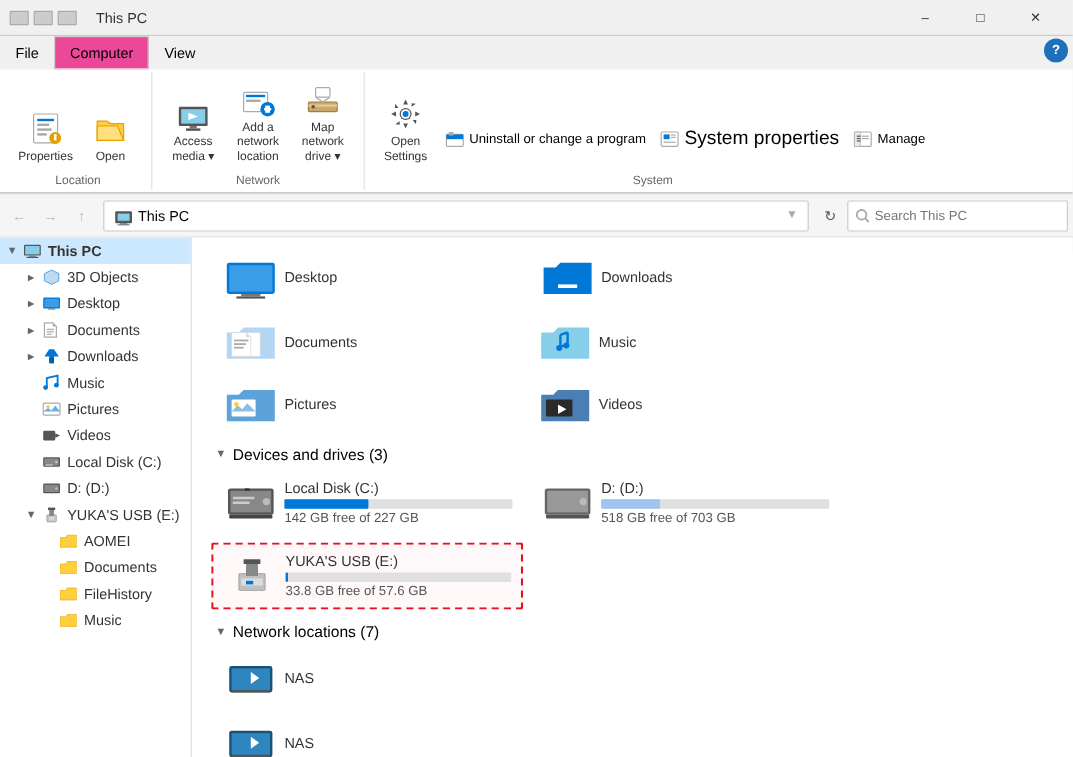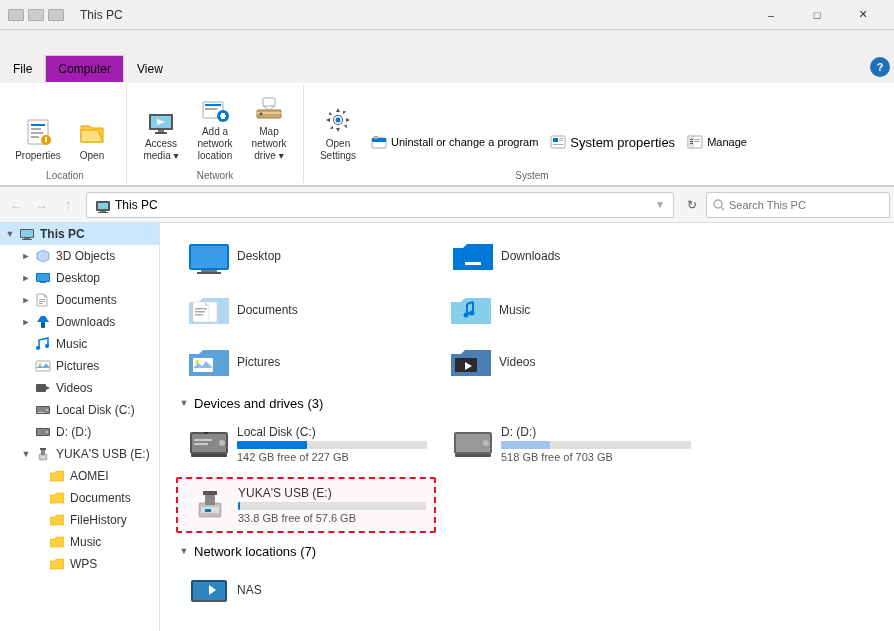--- a/index.html
+++ b/index.html
@@ -7,23 +7,23 @@
 
     
     #title-bar { background: #f0f0f0; height: 30px; display: flex; align-items: center; padding: 0 8px; border-bottom: 1px solid #ccc; }
     #title-bar .title-icons { display: flex; gap: 4px; margin-right: 8px; }
     .title-icon-sm { width: 16px; height: 12px; background: #ccc; border: 1px solid #aaa; border-radius: 1px; display: inline-block; }
     #title-bar .window-controls { display: flex; gap: 0; margin-left: auto; }
     .win-btn { width: 46px; height: 30px; background: transparent; border: none; cursor: pointer; font-size: 11px; color: #333; display: flex; align-items: center; justify-content: center; }
 
     
     #ribbon { background: #f0f0f0; border-bottom: 1px solid #ccc; }
-    #ribbon-tabs { display: flex; height: 28px; margin-top: 25px; }
+    #ribbon-tabs { display: flex; height: 28px; }
     .ribbon-tab { padding: 0 12px; height: 28px; display: flex; align-items: center; font-size: 12px; cursor: pointer; border: 1px solid transparent; }
-    .ribbon-tab.active { background: #a21caf; border-color: #ccc #ccc white #ccc; margin-bottom: -1px; }
+    .ribbon-tab.active { background: #ec4899; border-color: #ccc #ccc white #ccc; margin-bottom: -1px; }
 
     #ribbon-content { background: white; border-bottom: 1px solid #ccc; display: flex; align-items: stretch; padding: 2px 4px; min-height: 80px; }
     .ribbon-group { display: flex; flex-direction: column; align-items: center; padding: 2px 8px; border-right: 1px solid #e0e0e0; position: relative; }
     .ribbon-group:last-child { border-right: none; }
     .ribbon-group-label { font-size: 10px; color: #666; position: absolute; bottom: 2px; text-align: center; width: 100%; }
     .ribbon-buttons { display: flex; align-items: flex-end; padding-bottom: 14px; gap: 2px; flex: 1; }
     .ribbon-btn-large { display: flex; flex-direction: column; align-items: center; width: 52px; cursor: pointer; padding: 4px 2px; border: 1px solid transparent; border-radius: 2px; }
     .ribbon-btn-large .icon-box { width: 32px; height: 32px; display: flex; align-items: center; justify-content: center; }
     .ribbon-btn-large .btn-label { font-size: 10px; text-align: center; color: #333; line-height: 1.2; margin-top: 2px; }
     .ribbon-btn-small { display: flex; align-items: center; gap: 4px; cursor: pointer; padding: 2px 4px; border: 1px solid transparent; border-radius: 2px; font-size: 11px; }
@@ -231,21 +231,21 @@
           <div class="ribbon-btn-small">
             <div class="icon-sm">
               <svg width="16" height="16" viewBox="0 0 16 16">
                 <rect x="1" y="2" width="14" height="12" rx="1" fill="white" stroke="#aaa" stroke-width="1"></rect>
                 <rect x="3" y="4" width="5" height="4" fill="#0078d7"></rect>
                 <rect x="9" y="4" width="4" height="1" fill="#aaa"></rect>
                 <rect x="9" y="6" width="4" height="1" fill="#aaa"></rect>
                 <rect x="3" y="10" width="10" height="1" fill="#aaa"></rect>
               </svg>
             </div>
-            <span style="font-size:13px;">System properties</span>
+            <span style="font-size:16px;">System properties</span>
           </div>
           <div class="ribbon-btn-small">
             <div class="icon-sm">
               <svg width="16" height="16" viewBox="0 0 16 16">
                 <rect x="1" y="2" width="14" height="12" rx="1" fill="white" stroke="#aaa" stroke-width="1"></rect>
                 <rect x="1" y="2" width="5" height="12" fill="#e8e8e8" stroke="#aaa" stroke-width="0.5"></rect>
                 <rect x="3" y="5" width="3" height="1" fill="#555"></rect>
                 <rect x="3" y="7" width="3" height="1" fill="#555"></rect>
                 <rect x="3" y="9" width="3" height="1" fill="#555"></rect>
                 <rect x="7" y="5" width="6" height="1" fill="#aaa"></rect>
@@ -455,29 +455,20 @@
       <div class="sidebar-item" style="padding-left:32px;">
         <span class="expand-arrow" style="visibility:hidden;">►</span>
         <span class="item-icon">
           <svg width="14" height="12" viewBox="0 0 14 12">
             <path d="M0 3 L5 3 L6 1 L14 1 L14 11 L0 11 Z" fill="#ffcf3d" stroke="#e8a000" stroke-width="0.5"></path>
           </svg>
         </span>
         <span class="item-label">Music</span>
       </div>
 
-      <div class="sidebar-item" style="padding-left:32px;">
-        <span class="expand-arrow" style="visibility:hidden;">►</span>
-        <span class="item-icon">
-          <svg width="14" height="12" viewBox="0 0 14 12">
-            <path d="M0 3 L5 3 L6 1 L14 1 L14 11 L0 11 Z" fill="#ffcf3d" stroke="#e8a000" stroke-width="0.5"></path>
-          </svg>
-        </span>
-        <span class="item-label">WPS</span>
-      </div>
     </div>
   </div>
 
   <div id="content">
 
     <div style="margin-bottom:4px;">
 
       <div style="display:flex;gap:4px;">
         <div class="folder-item">
           <div class="folder-icon">

